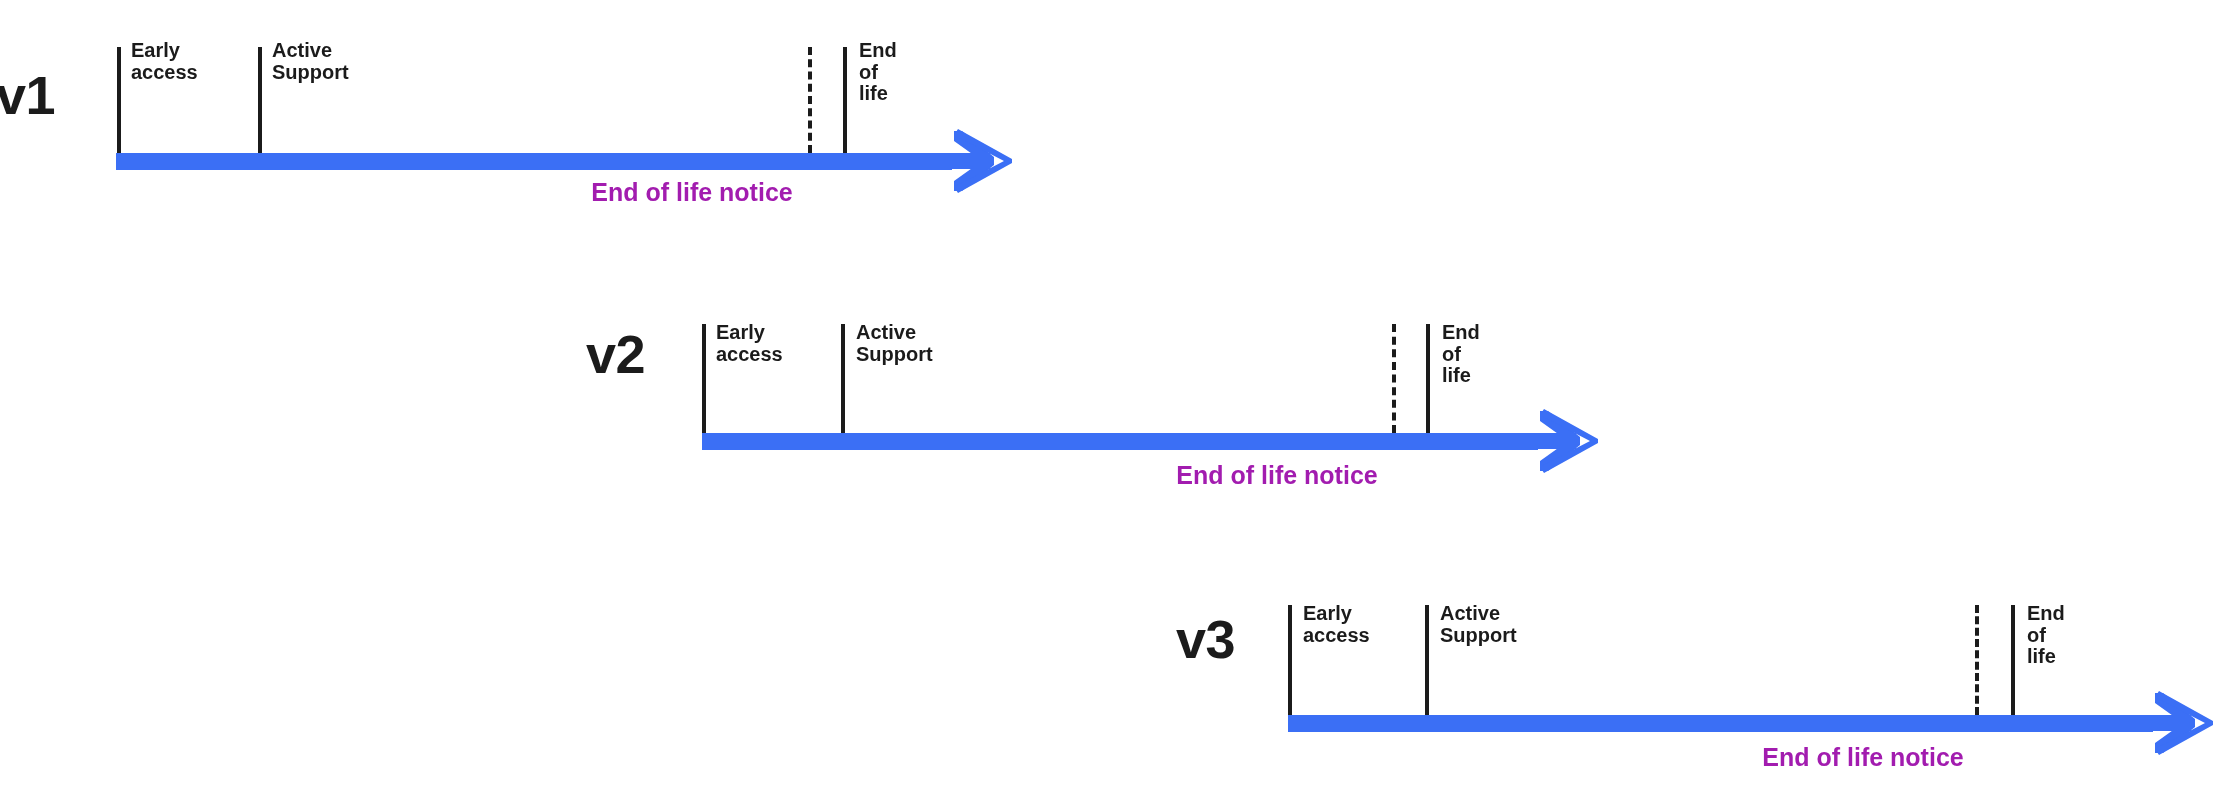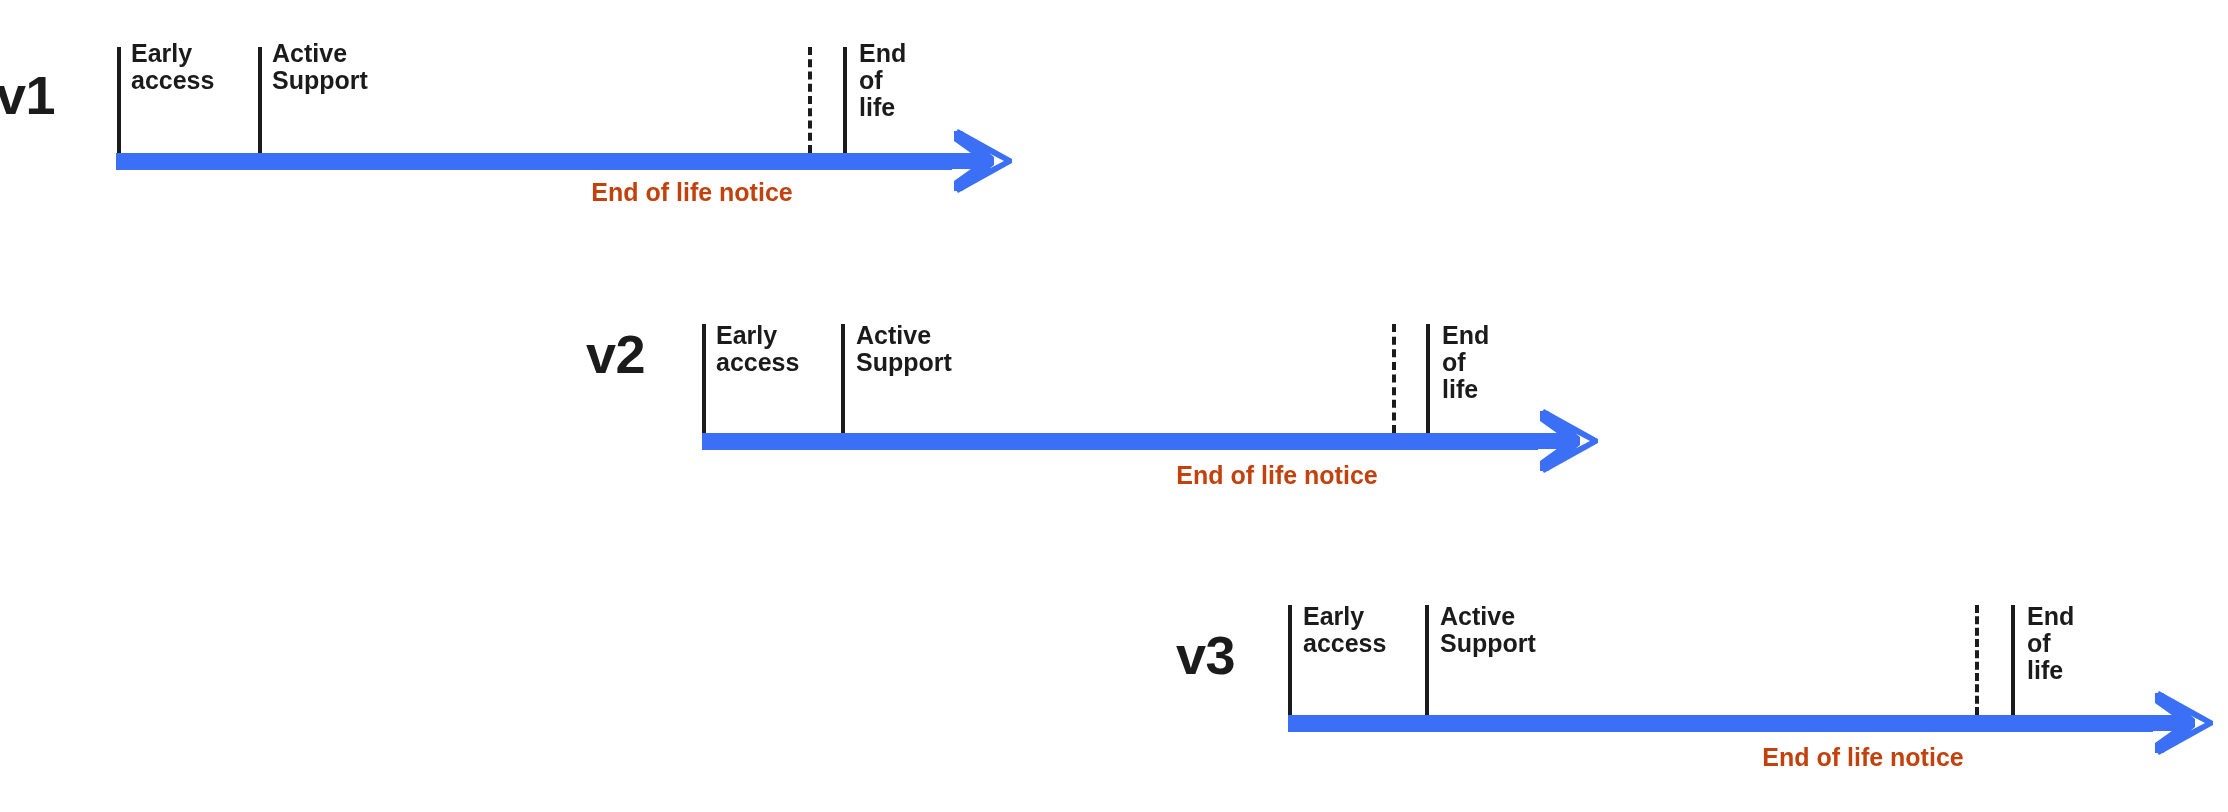--- a/index.html
+++ b/index.html
@@ -54,32 +54,32 @@
     background: #3b6ff5;
   }
   
   .arrow-head {
     position: absolute;
   }
   .arrow-head svg { display: block; }
   
   .phase-label {
     position: absolute;
-    font-size: 25px;
+    font-size: 20px;
     font-weight: 700;
     color: #1b1b1b;
     line-height: 1.08;
     white-space: pre-line;
   }
   
   .notice-label {
     position: absolute;
     font-size: 25px;
     font-weight: 700;
-    color: #c2410c;
+    color: #a21caf;
     line-height: 1;
     white-space: nowrap;
     transform: translateX(-50%);
   }
 </style>
 </head>
 <body>
 
 <div id="diagram">
     <div class="timeline-row">
@@ -116,21 +116,21 @@
       <div class="arrow-head" style="left: 1536px; top: 409px;">
         <svg width="66" height="64" viewBox="0 0 66 64">
           <path d="M4 2 L12 2 L44 28 L44 36 L12 62 L4 62 L4 52 L32 32 L4 12 Z" fill="#3b6ff5"></path>
           <path d="M0 24 L40 24 L40 40 L0 40 Z" fill="#3b6ff5"></path>
           <path d="M8 0 L62 30 L62 34 L8 64 L4 58 L54 32 L4 6 Z" fill="#3b6ff5"></path>
         </svg>
       </div>
       <div class="notice-label" style="left: 1277px; top: 463px;">End of life notice</div>
     </div>
     <div class="timeline-row">
-      <div class="version-label" style="left: 1235px; top: 655px;">v3</div>
+      <div class="version-label" style="left: 1235px; top: 639px;">v3</div>
       <div class="divider" style="left: 1288px; top: 605px; height: 110px;"></div>
       <div class="phase-label" style="left: 1303px; top: 603px;">Early
 access</div>
       <div class="divider" style="left: 1425px; top: 605px; height: 110px;"></div>
       <div class="phase-label" style="left: 1440px; top: 603px;">Active Support</div>
       <div class="divider" style="left: 2011px; top: 605px; height: 110px;"></div>
       <div class="phase-label" style="left: 2027px; top: 603px;">End of life</div>
       <div class="divider-dashed" style="left: 1975px; top: 605px; height: 110px;"></div>
       <div class="arrow-shaft" style="left: 1288px; top: 714.5px; width: 865px; background: rgb(59, 111, 245);"></div>
       <div class="arrow-head" style="left: 2151px; top: 691px;">

